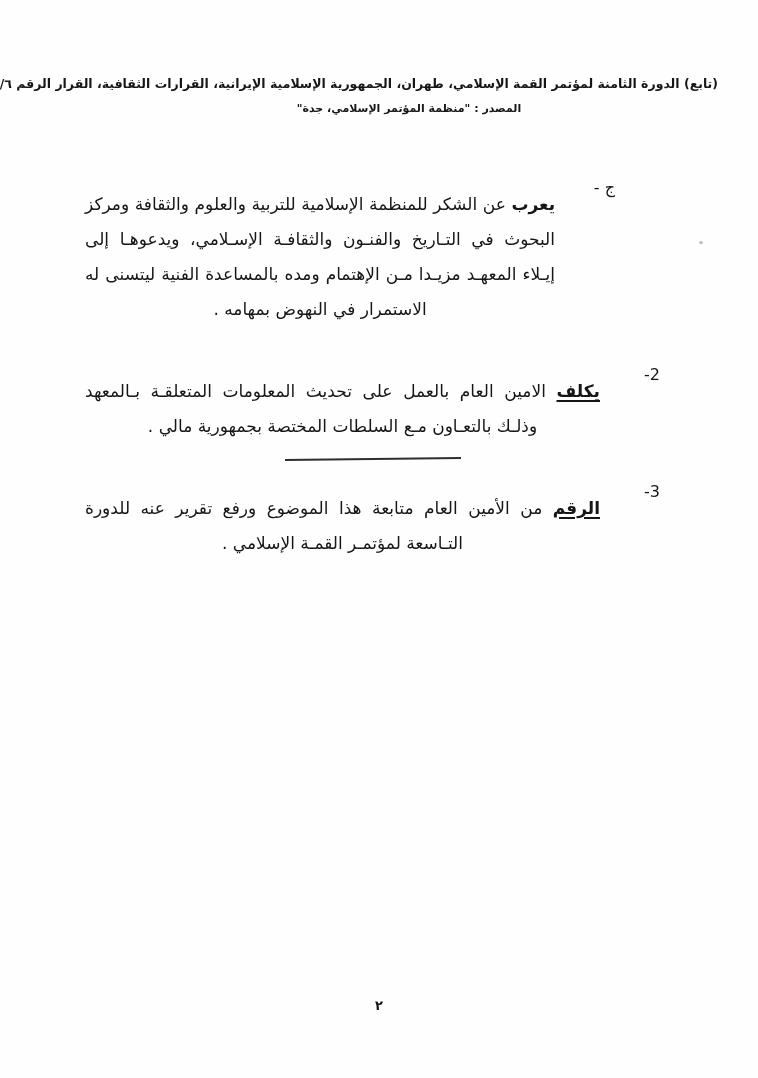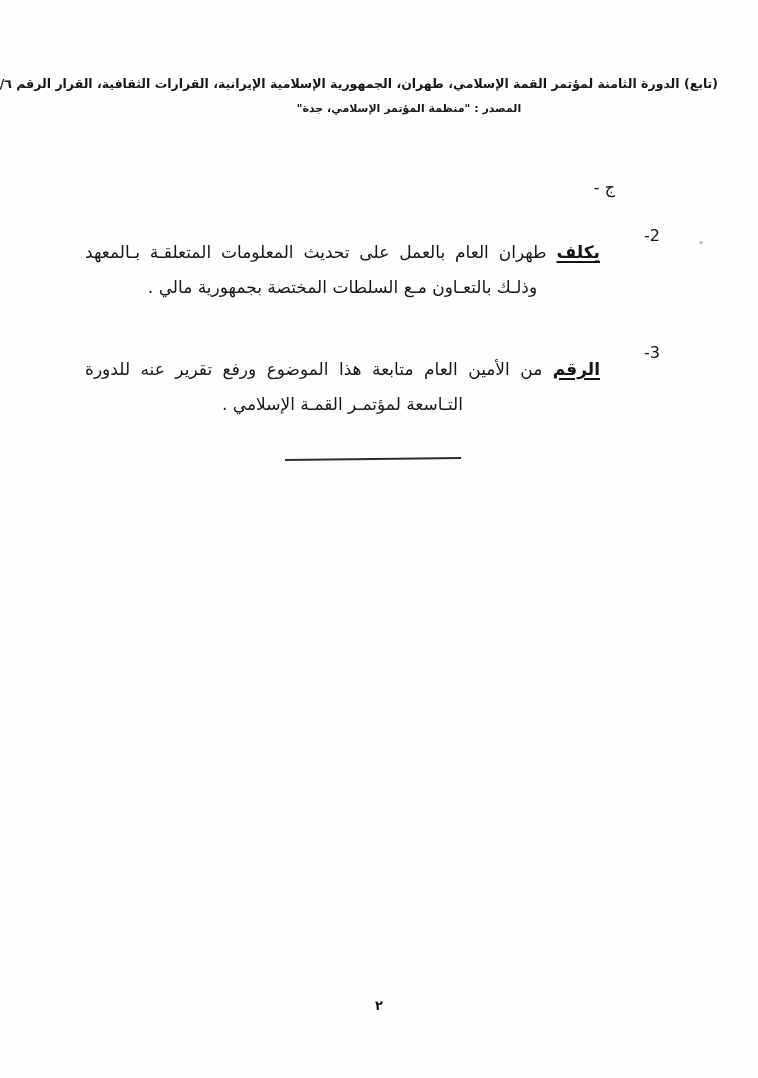--- a/index.html
+++ b/index.html
@@ -72,25 +72,26 @@
 <div class="page">
 
   <div class="hdr1">(تابع) الدورة الثامنة لمؤتمر القمة الإسلامي، طهران، الجمهورية الإسلامية الإيرانية، القرارات الثقافية، القرار الرقم ٨/٦-ث (ق.إ)</div>
 
   <div class="hdr2">المصدر :  "منظمة المؤتمر الإسلامي، جدة"</div>
 
   <div class="docbody">
 
     <div class="clause indent">
       <div class="marker">ج -</div>
+      <p class="ctext"><b class="kw">يعرب</b> <span>عن الشكر للمنظمة الإسلامية للتربية والعلوم والثقافة ومركز البحوث في التـاريخ والفنـون والثقافـة الإسـلامي، ويدعوهـا إلى إيـلاء المعهـد مزيـدا مـن الإهتمام ومده بالمساعدة الفنية ليتسنى له الاستمرار في النهوض بمهامه .</span></p>
     </div>
 
     <div class="clause">
       <div class="marker">2-</div>
-      <p class="ctext"><b class="kw u">يكلف</b> <span>طهران العام بالعمل على تحديث المعلومات المتعلقـة بـالمعهد وذلـك بالتعـاون مـع السلطات المختصة بجمهورية مالي .</span></p>
+      <p class="ctext"><b class="kw u">يكلف</b> <span>الامين العام بالعمل على تحديث المعلومات المتعلقـة بـالمعهد وذلـك بالتعـاون مـع السلطات المختصة بجمهورية مالي .</span></p>
     </div>
 
     <div class="clause">
       <div class="marker">3-</div>
       <p class="ctext"><b class="kw u">الرقم</b> <span>من الأمين العام متابعة هذا الموضوع ورفع تقرير عنه للدورة التـاسعة لمؤتمـر القمـة الإسلامي .</span></p>
     </div>
 
   </div>
 
   <div class="rule"></div>

